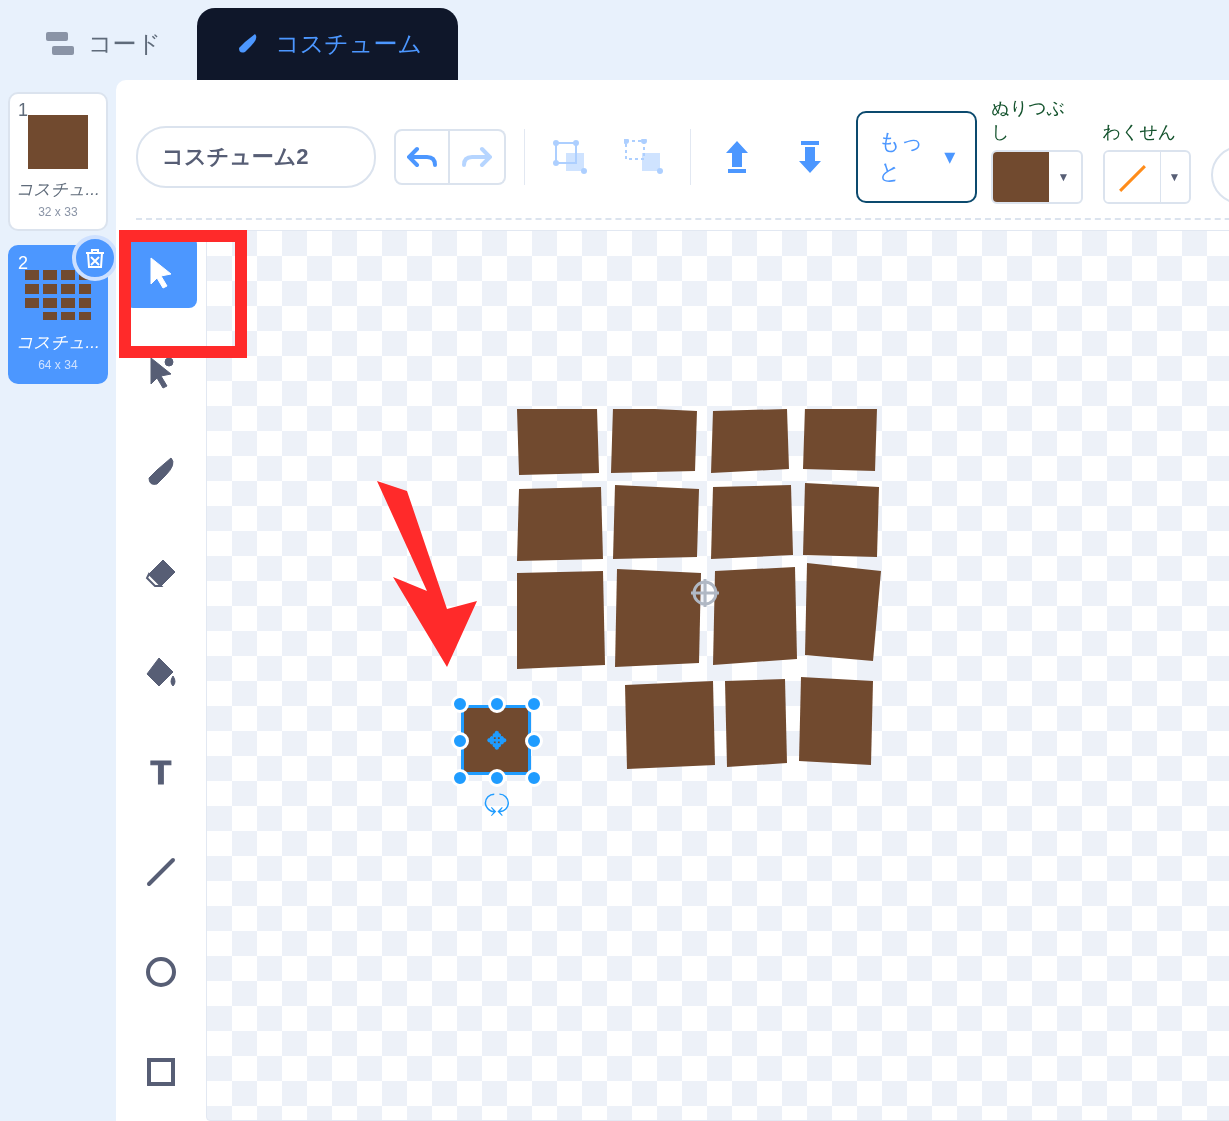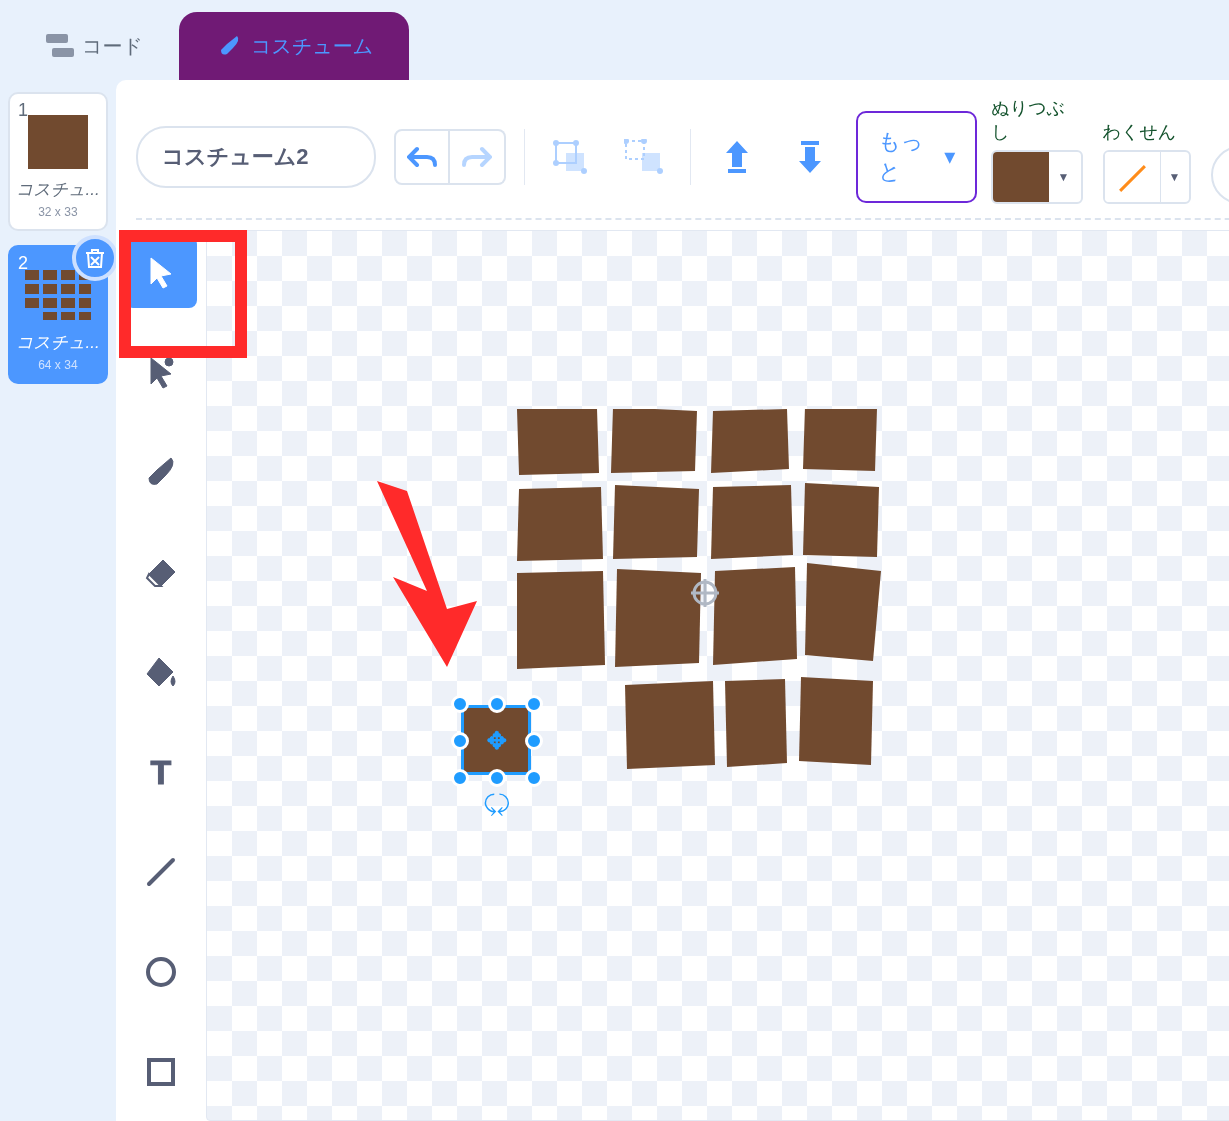--- a/index.html
+++ b/index.html
@@ -1,20 +1,20 @@
 <!DOCTYPE html>
 <html><head>
 <meta charset="utf-8">
 <style>
 * { box-sizing: border-box; margin: 0; padding: 0; font-family: "Helvetica Neue", Arial, sans-serif; }
 body { background: #e8f1fc; width: 1229px; height: 1121px; overflow: hidden; }
 
 .tabs { display: flex; padding: 0 10px; height: 80px; align-items: flex-end; gap: 0; }
-.tab { display: flex; align-items: center; gap: 8px; padding: 20px 36px; font-size: 20px; color: #5f6b7a; border-radius: 18px 18px 0 0; cursor: pointer; }
-.tab.active { background: #701a75; color: #4c97ff; align-items: flex-end; }
+.tab { display: flex; align-items: center; gap: 14px; padding: 20px 36px; font-size: 24px; color: #5f6b7a; border-radius: 18px 18px 0 0; cursor: pointer; }
+.tab.active { background: #0f172a; color: #4c97ff; }
 .tab .icon { width: 28px; height: 28px; display: flex; align-items: center; justify-content: center; }
 
 .main { display: flex; height: calc(100% - 80px); }
 .sidebar { width: 150px; padding: 12px 8px; display: flex; flex-direction: column; gap: 14px; }
 .thumb { background: #fff; border: 2px solid #dbe3ee; border-radius: 10px; padding: 8px 6px 10px; text-align: center; position: relative; }
 .thumb.selected { background: #4c97ff; border-color: #4c97ff; color: #fff; }
 .thumb .num { position: absolute; top: 6px; left: 8px; font-size: 18px; color: #5f6b7a; font-weight: 500; }
 .thumb.selected .num { color: #fff; }
 .thumb .img { width: 70px; height: 60px; margin: 10px auto 6px; display: flex; align-items: center; justify-content: center; }
 .thumb .name { font-size: 17px; color: #5f6b7a; margin-top: 4px; white-space: nowrap; overflow: hidden; text-overflow: ellipsis; font-style: italic; }
@@ -26,21 +26,21 @@
 .editor { flex: 1; background: #fff; border-radius: 10px 0 0 0; position: relative; display: flex; flex-direction: column; }
 .toolbar { padding: 16px 20px 0; display: flex; flex-direction: row; gap: 14px; }
 .row1 { display: flex; align-items: center; gap: 18px; }
 .costume-name { border: 2px solid #dbe3ee; border-radius: 30px; padding: 16px 24px; font-size: 22px; color: #575e75; width: 240px; font-weight: bold; }
 .btn-group { display: flex; }
 .icon-btn { width: 56px; height: 56px; border: 2px solid #dbe3ee; background: #fff; display: flex; align-items: center; justify-content: center; cursor: pointer; }
 .icon-btn:first-child { border-radius: 8px 0 0 8px; }
 .icon-btn:last-child { border-radius: 0 8px 8px 0; border-left: none; }
 .icon-btn.ghost { border: none; width: 64px; }
 .divider { width: 1px; height: 56px; background: #e2e8f2; }
-.more-btn { border: 2px solid #6d28d9; border-radius: 10px; padding: 14px 20px; font-size: 22px; color: #4c97ff; display: flex; align-items: center; gap: 10px; cursor: pointer; margin-left: auto; }
+.more-btn { border: 2px solid #0c4a6e; border-radius: 10px; padding: 14px 20px; font-size: 22px; color: #4c97ff; display: flex; align-items: center; gap: 10px; cursor: pointer; margin-left: auto; }
 
 .row2 { display: flex; align-items: flex-end; gap: 20px; padding-bottom: 14px; }
 .color-group { display: flex; flex-direction: column; gap: 6px; }
 .color-label { font-size: 18px; color: #14532d; }
 .swatch-btn { display: flex; border: 2px solid #dbe3ee; border-radius: 6px; overflow: hidden; }
 .swatch { width: 56px; height: 50px; }
 .swatch.brown { background: #714a2f; }
 .swatch.none { background: #fff; position: relative; border-right:1px solid #dbe3ee; }
 .swatch.none::after { content:""; position:absolute; left:10px; right:10px; top:50%; height:3px; background:#ff8c1a; transform:rotate(-45deg); }
 .caret { width: 28px; display:flex; align-items:center; justify-content:center; font-size:12px; color:#575e75; }

